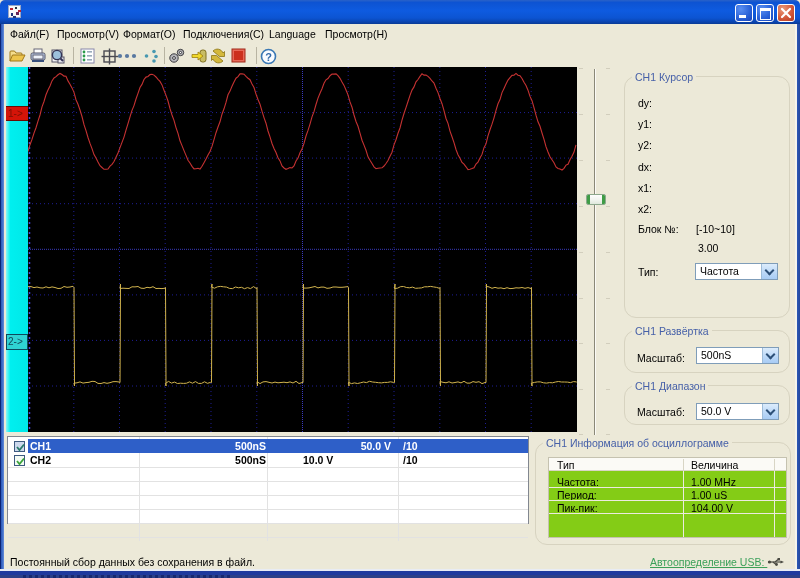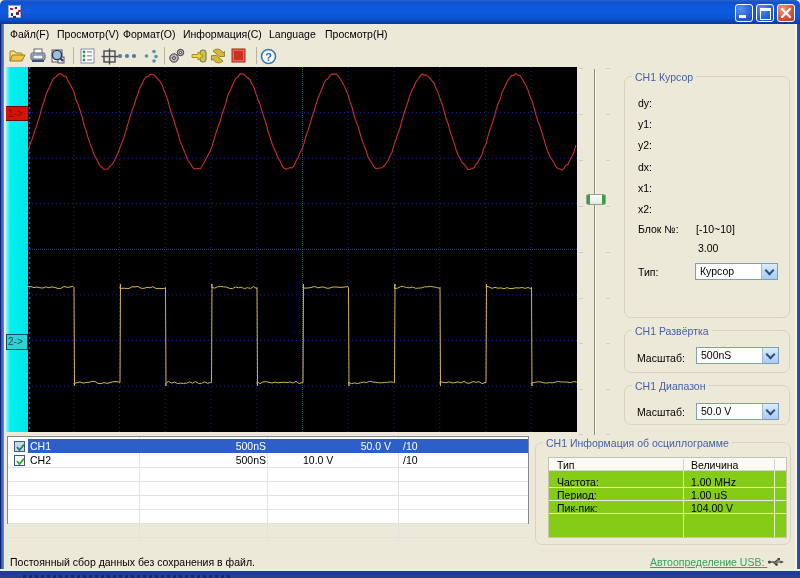--- a/index.html
+++ b/index.html
@@ -26,28 +26,28 @@
 .ticon{position:absolute;top:4px;}
 #cyan{left:6px;top:67px;width:22px;height:365px;background:linear-gradient(90deg,#8ef4f4 0,#00efef 20%,#00e8e8 100%);}
 #mark1{left:6px;top:106px;width:22px;height:15px;background:#d41408;border-top:1px solid #6a0a04;border-bottom:1px solid #6a0a04;color:#7c1004;font-size:10px;line-height:13px;padding-left:2px;}
 #mark2{left:6px;top:334px;width:22px;height:16px;background:#2fd3d3;border:1px solid #0c4a5e;color:#114a5a;font-size:10px;line-height:14px;padding-left:1px;}
 #scope{left:28px;top:67px;width:549px;height:365px;background:#000;}
 .tick{position:absolute;width:4px;height:1px;background:#d2cebd;}
 #groove{left:594px;top:69px;width:2px;height:366px;background:#8a8878;border-right:1px solid #fbfaf6;}
 #thumb{left:586px;top:194px;width:20px;height:11px;border-radius:2px;background:linear-gradient(180deg,#fdfdfd 0,#f2f5f0 50%,#dfe8dc 100%);border:1px solid #8ca88c;}
 #thumb:before{content:"";position:absolute;left:0px;top:0px;width:3px;height:9px;background:#3f9c46;border-radius:1px 0 0 1px;}
 #thumb:after{content:"";position:absolute;right:0px;top:0px;width:3px;height:9px;background:#3f9c46;border-radius:0 1px 1px 0;}
-.grp{position:absolute;border:1px solid #d7d3c0;border-radius:7px;}
+.grp{position:absolute;border:1px solid #d7d3c0;border-radius:12px;}
 .grp b{position:absolute;left:7px;top:-6px;background:#ece9d8;padding:0 3px;color:#4660a8;font-weight:normal;}
 .lbl{position:absolute;color:#000;}
 .combo{position:absolute;width:83px;height:17px;background:#fff;border:1px solid #7f9db9;}
 .combo span{position:absolute;left:4px;top:1px;}
 .combo .btn{position:absolute;right:0;top:0;width:16px;height:15px;background:linear-gradient(180deg,#dcecfc 0,#c2dcf8 45%,#a8ccf4 100%);border-left:1px solid #9ebcd8;}
 .combo .btn:after{content:"";position:absolute;left:4px;top:3px;width:5px;height:5px;border-right:2.2px solid #2d5078;border-bottom:2.2px solid #2d5078;transform:rotate(45deg);}
-#tbl{left:7px;top:436px;width:522px;height:88px;background:#fff;border:1px solid #828790;}
+#tbl{left:7px;top:436px;width:522px;height:88px;background:#fff;border:1px solid #828790;font-weight:bold;}
 .rowline{position:absolute;left:0;width:520px;height:1px;background:#e2e2e2;}
 .colline{position:absolute;top:0;width:1px;height:104px;background:#e2e2e2;}
 #row1{position:absolute;left:20px;top:2px;width:500px;height:14px;background:#2e5fc8;}
 .cbx{position:absolute;left:6px;width:11px;height:11px;border:1px solid #3d5a80;background:#f4fbf4;}
 .cbx svg{position:absolute;left:0px;top:0px;}
 .tc{position:absolute;}
 #status{left:10px;top:556px;}
 #usb{position:absolute;left:650px;top:556px;color:#3aa05a;text-decoration:underline;}
 #info{left:548px;top:457px;width:239px;height:81px;background:#84cc16;border:1px solid #c5c2b0;}
 #info .hdr{position:absolute;left:0;top:0;width:237px;height:13px;background:#fbfaf6;border-bottom:1px solid #d8d5c5;}
@@ -67,21 +67,21 @@
     <div id="bclose" class="tbtn">
         <svg width="16" height="16" style="position:absolute;left:0;top:0">
           <path d="M4 4 L12 12 M12 4 L4 12" stroke="#fff" stroke-width="2.2" stroke-linecap="round"></path>
         </svg>
       </div>
   </div>
   <div id="menu" class="abs">
     <span style="left:10px">Файл(F)</span>
       <span style="left:57px">Просмотр(V)</span>
       <span style="left:123px">Формат(О)</span>
-      <span style="left:183px">Информация(С)</span>
+      <span style="left:183px">Подключения(С)</span>
       <span style="left:269px">Language</span>
       <span style="left:325px">Просмотр(Н)</span>
   </div>
   <div id="toolbar" class="abs">
     <svg class="ticon" style="left:8px" width="19" height="16" viewBox="0 0 19 16">
         <path d="M2 13 L2 4 Q2 3 3 3 L6.5 3 L8 5 L13 5 Q14 5 14 6 L14 7" fill="#f4dc8c" stroke="#a07818" stroke-width="1"></path>
         <path d="M2 13 L4.5 7 L17 7 L14 13 Z" fill="#ecc44c" stroke="#a07818" stroke-width="1"></path>
       </svg>
     <svg class="ticon" style="left:29px" width="19" height="16" viewBox="0 0 19 16">
         <rect x="5" y="1" width="8" height="5" fill="#fff" stroke="#667"></rect>
@@ -203,21 +203,21 @@
     <span class="lbl" style="left:13px;top:41px">y1:</span>
     <span class="lbl" style="left:13px;top:62px">y2:</span>
     <span class="lbl" style="left:13px;top:84px">dx:</span>
     <span class="lbl" style="left:13px;top:105px">x1:</span>
     <span class="lbl" style="left:13px;top:126px">x2:</span>
     <span class="lbl" style="left:13px;top:146px">Блок №:</span>
       <span class="lbl" style="left:71px;top:146px">[-10~10]</span>
     <span class="lbl" style="left:73px;top:165px">3.00</span>
     <span class="lbl" style="left:13px;top:189px">Тип:</span>
     <div class="combo" style="left:70px;top:186px">
-        <span>Курсор</span>
+        <span>Частота</span>
         <div class="btn"></div>
       </div>
   </div>
   <div class="grp" style="left:624px;top:330px;width:166px;height:43px">
       <b>CH1 Развёртка</b>
     <span class="lbl" style="left:12px;top:21px">Масштаб:</span>
     <div class="combo" style="left:71px;top:16px">
         <span>500nS</span>
         <div class="btn"></div>
       </div>

